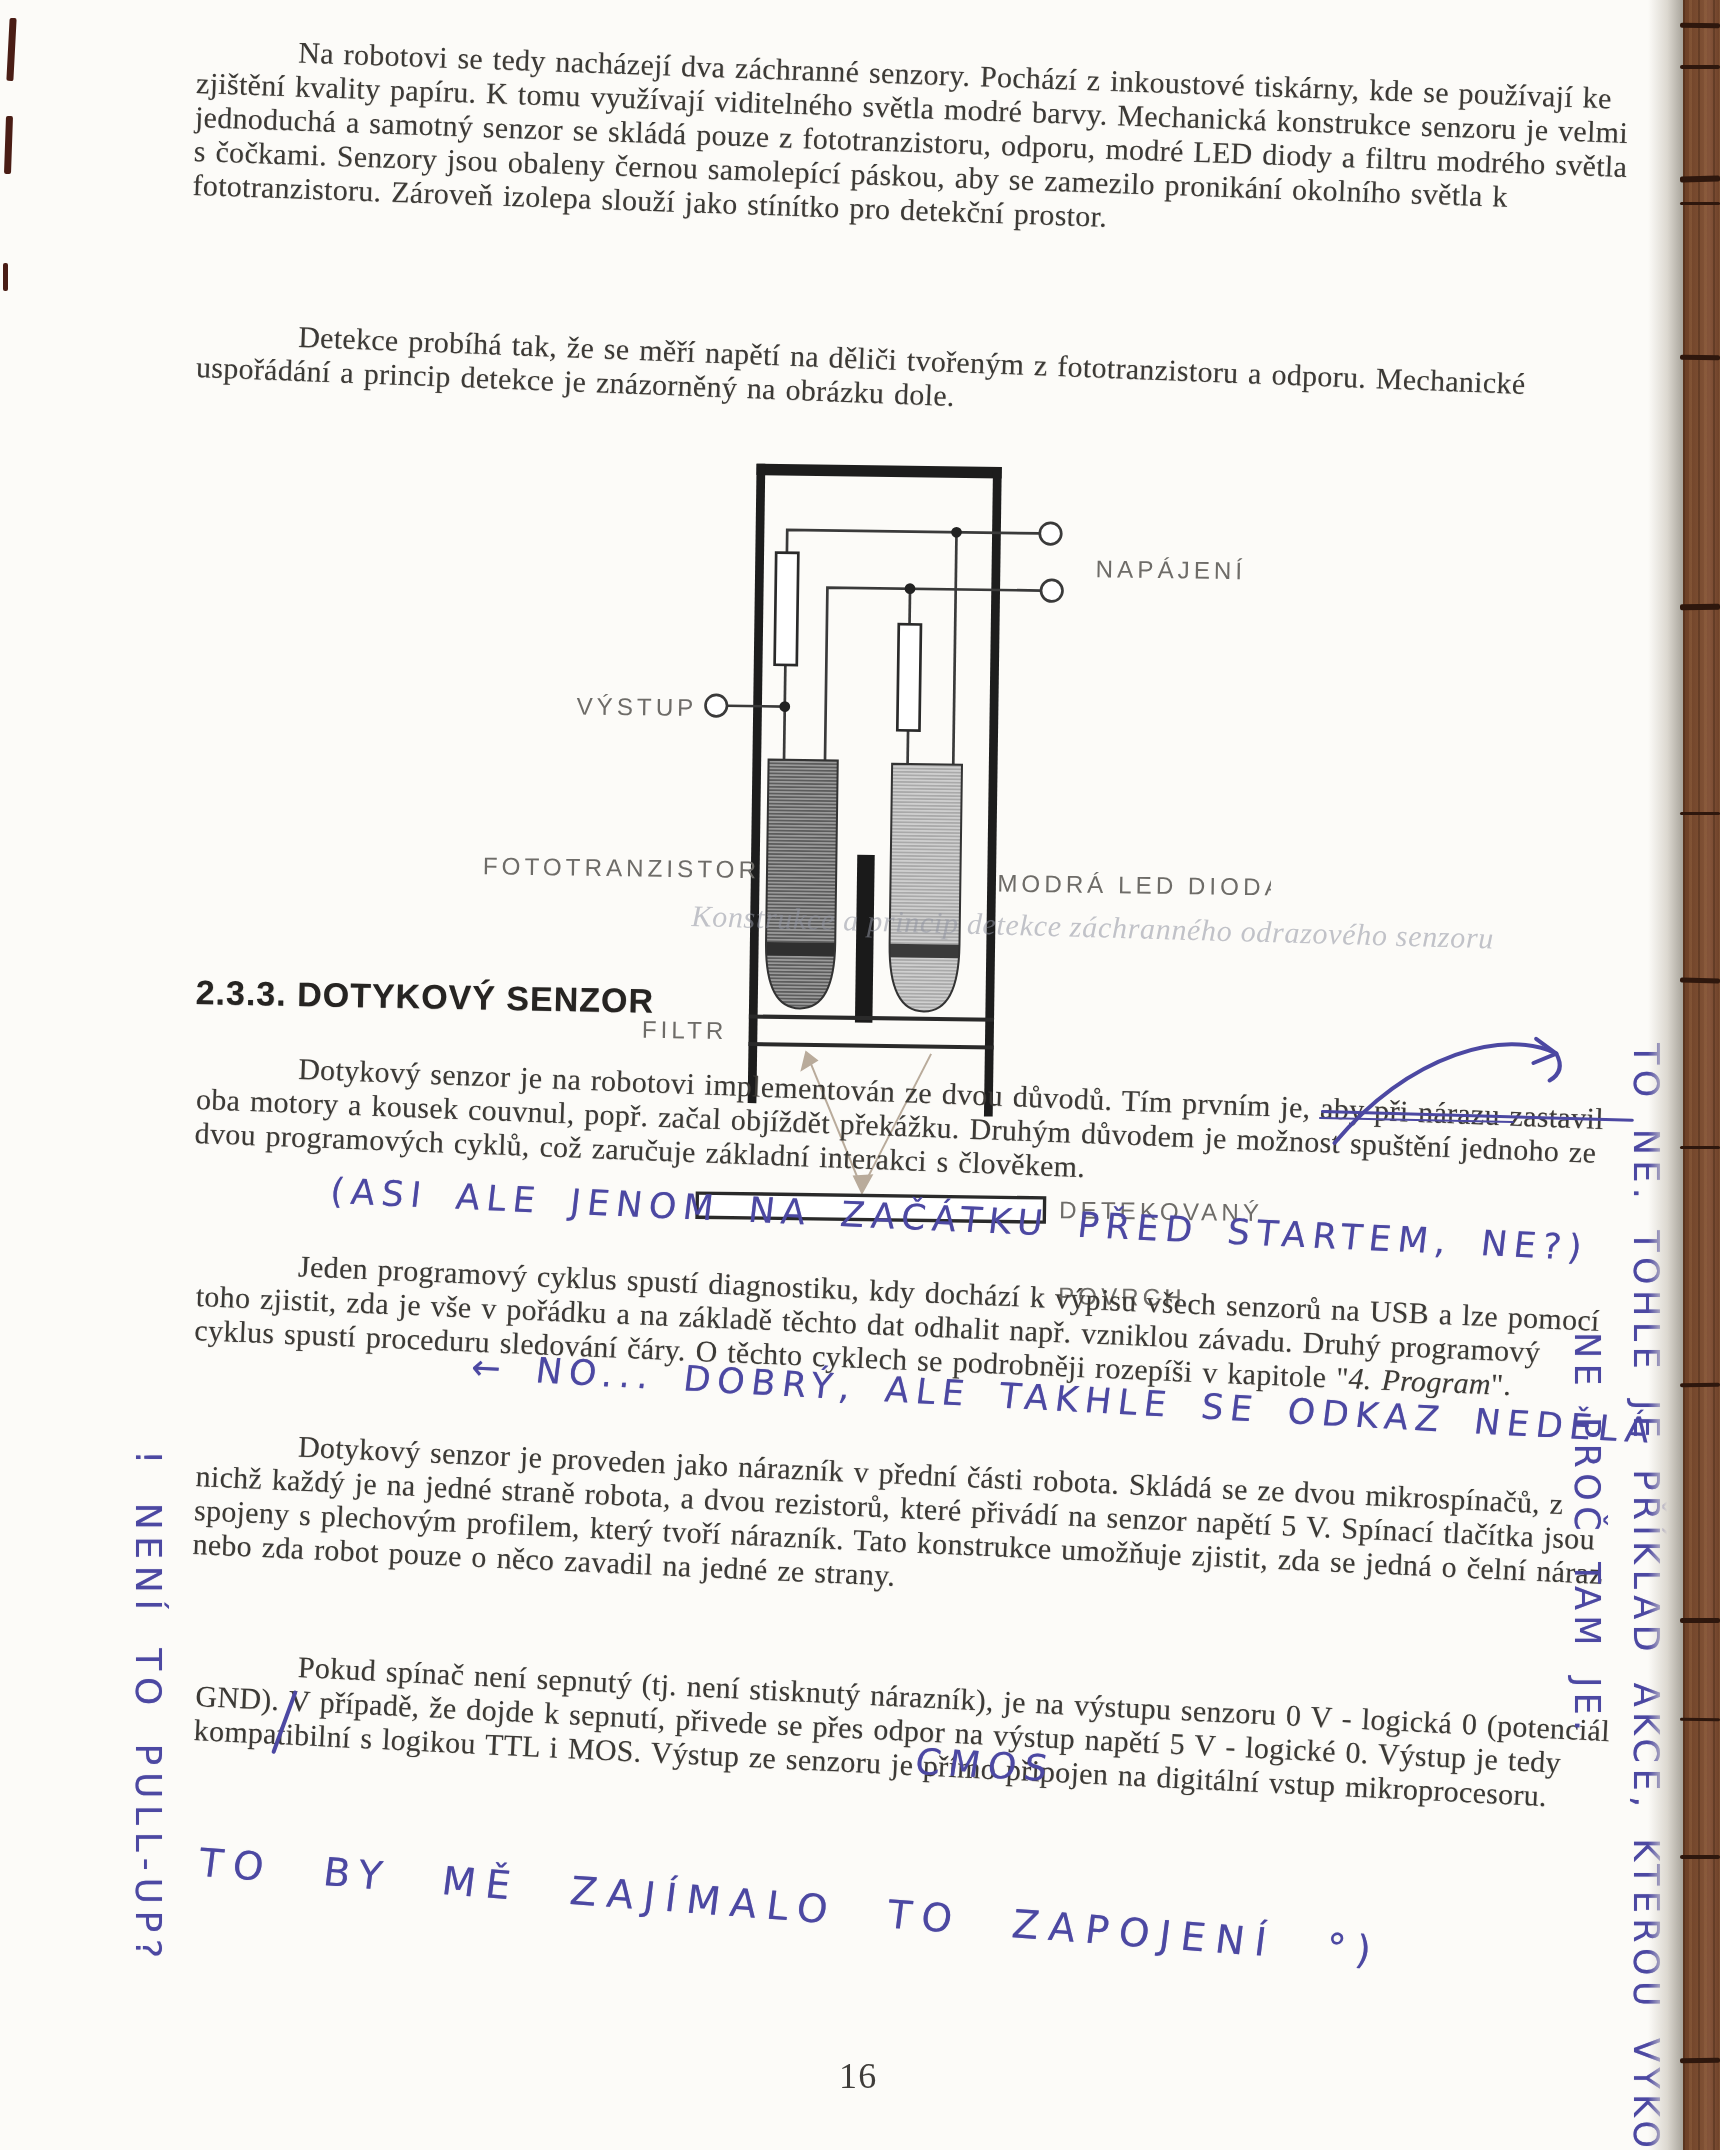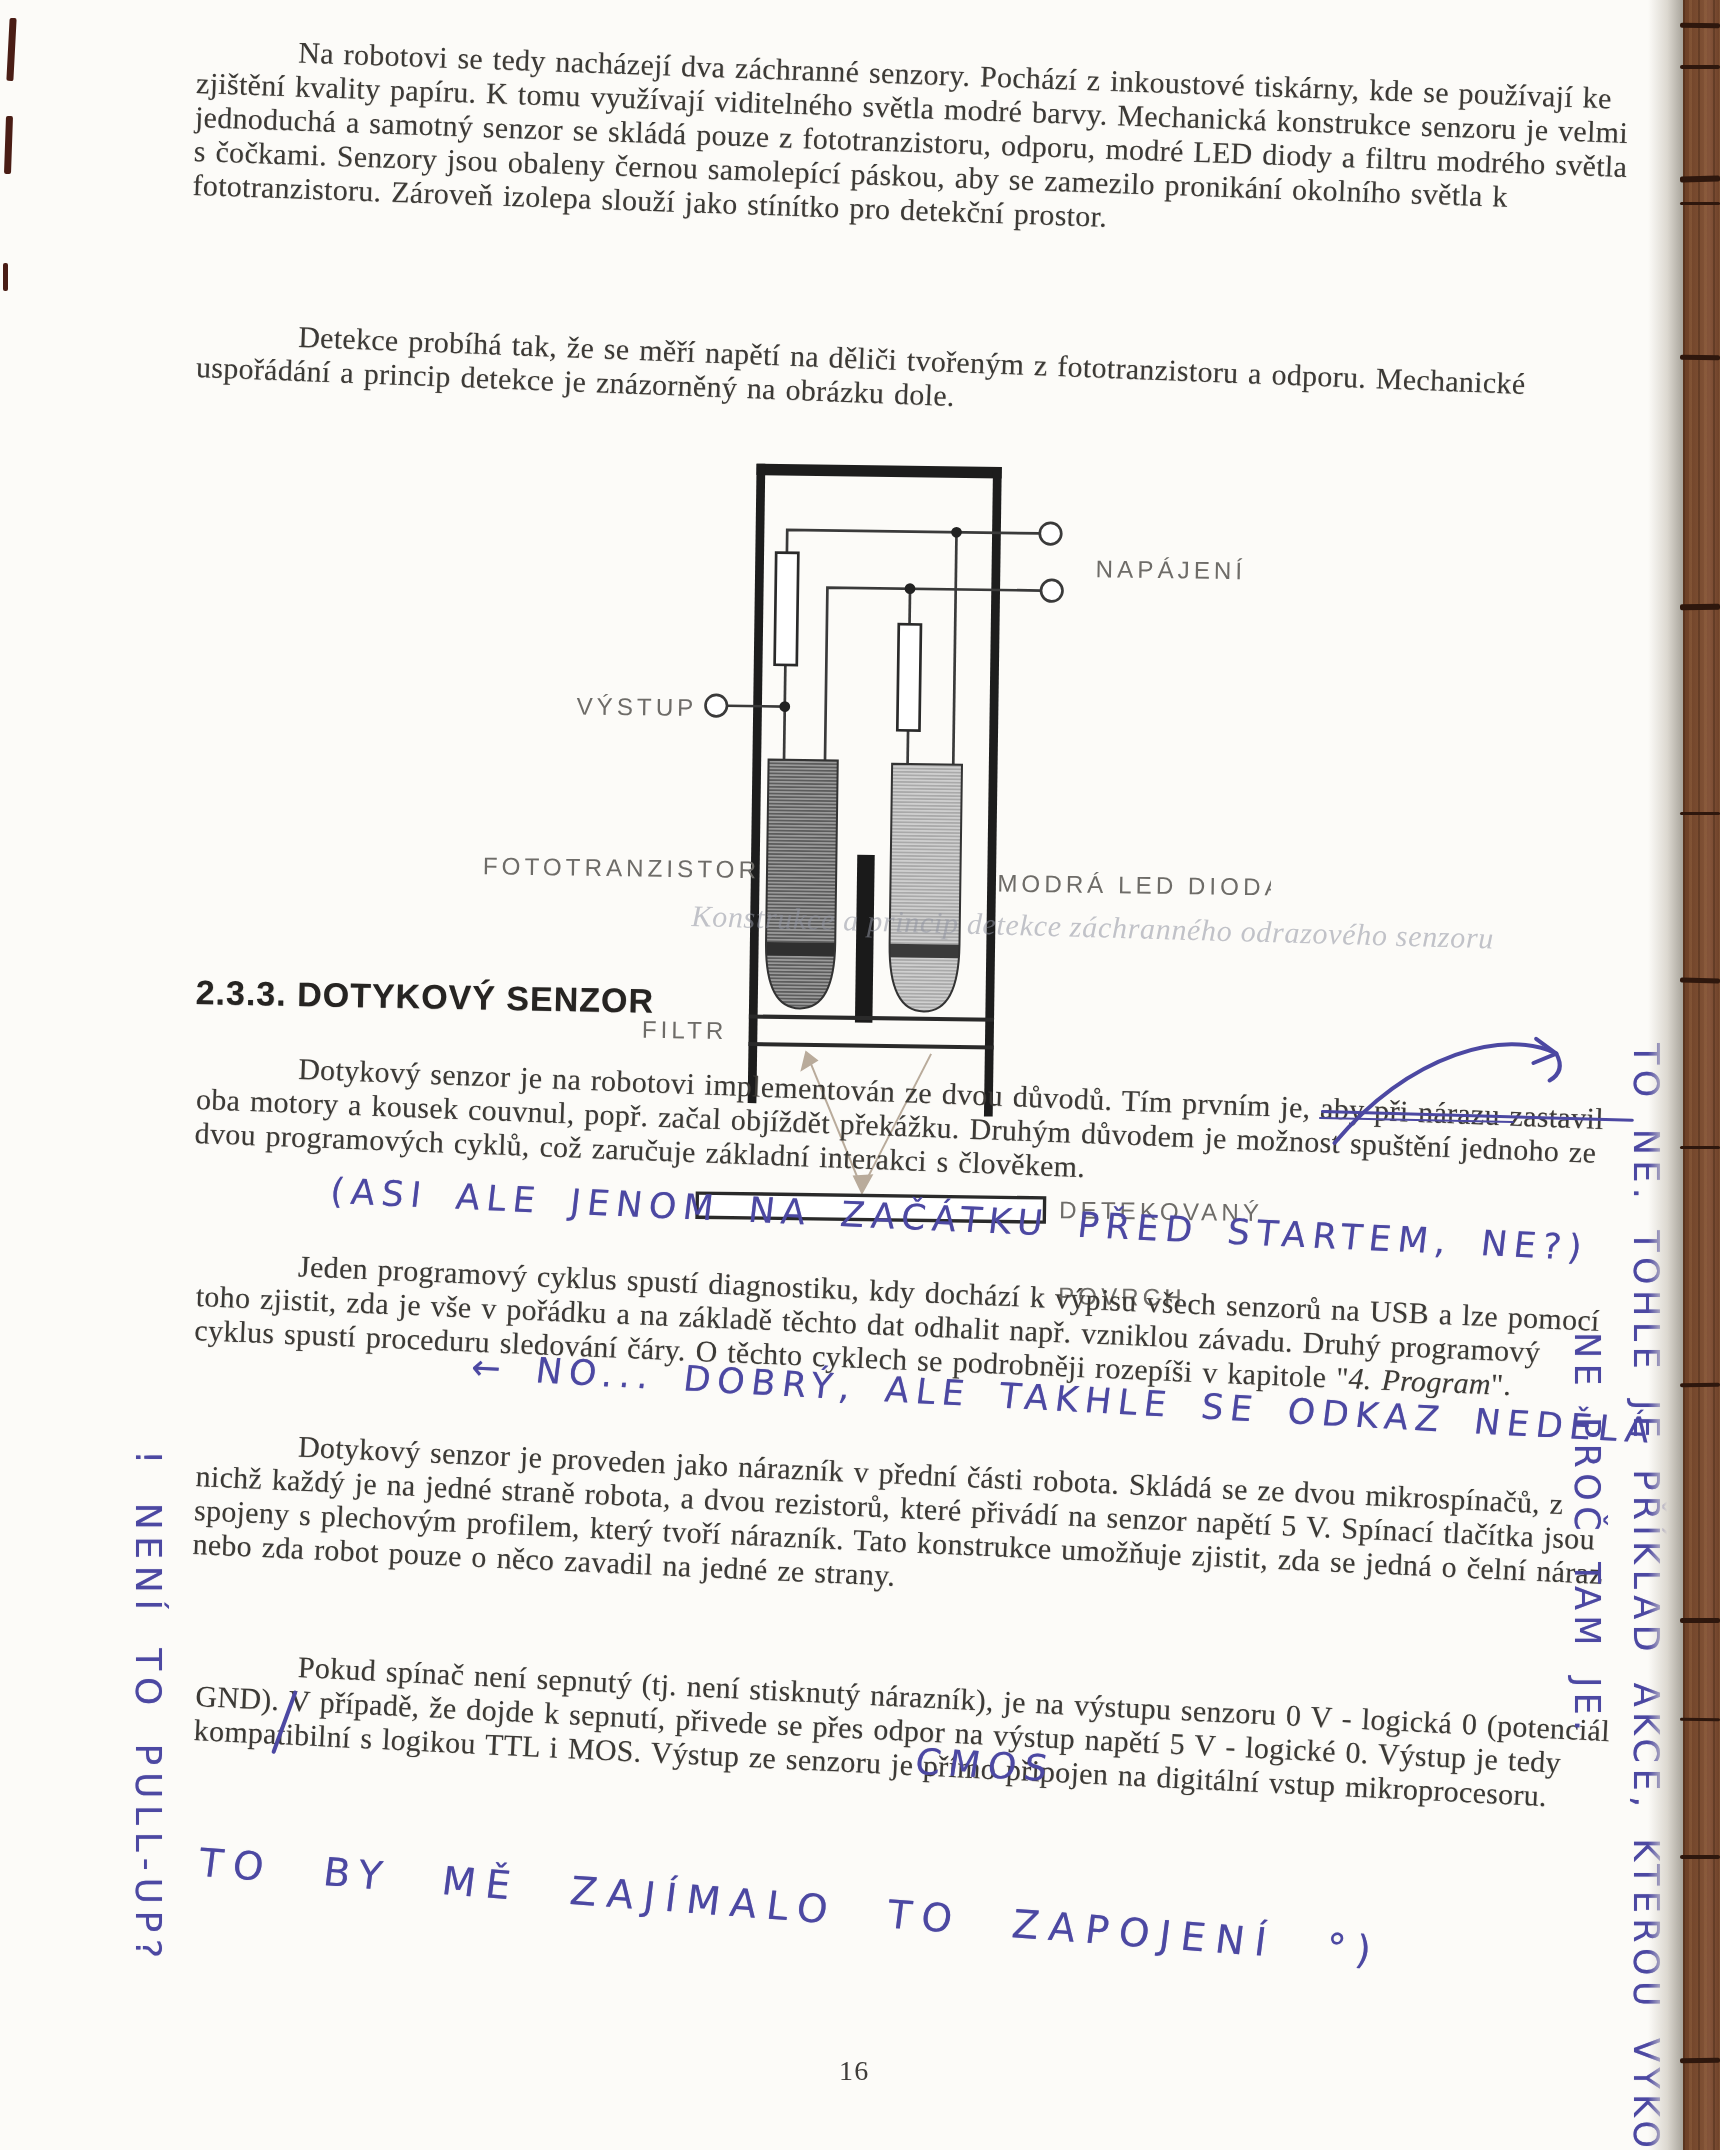--- a/index.html
+++ b/index.html
@@ -24,21 +24,21 @@
     text-shadow:0.3px 0.3px 0.7px rgba(40,38,35,.4);
     transform:rotate(1.1deg);transform-origin:0 0;
   }
   .caption{
     position:absolute;left:692px;top:899px;width:941px;
     font-size:30px;font-style:italic;color:rgba(143,148,160,.55);
     letter-spacing:0.7px;transform:rotate(1.6deg);transform-origin:0 0;
   }
   .pagenum{
     position:absolute;left:839px;top:2055px;
-    font-size:28px;color:#3f3d3a;letter-spacing:1.3px;
+    font-size:36px;color:#3f3d3a;letter-spacing:1.3px;
   }
   .emph{font-style:italic;}
   
   .figure-wrap{position:absolute;left:457px;top:444px;width:820px;height:880px;
     transform:rotate(.8deg);transform-origin:0 0;}
   .diag-label{
     font-family:"Liberation Sans", sans-serif;font-size:36px;fill:#6e6c68;letter-spacing:6px;
   }
   
   .ink{

